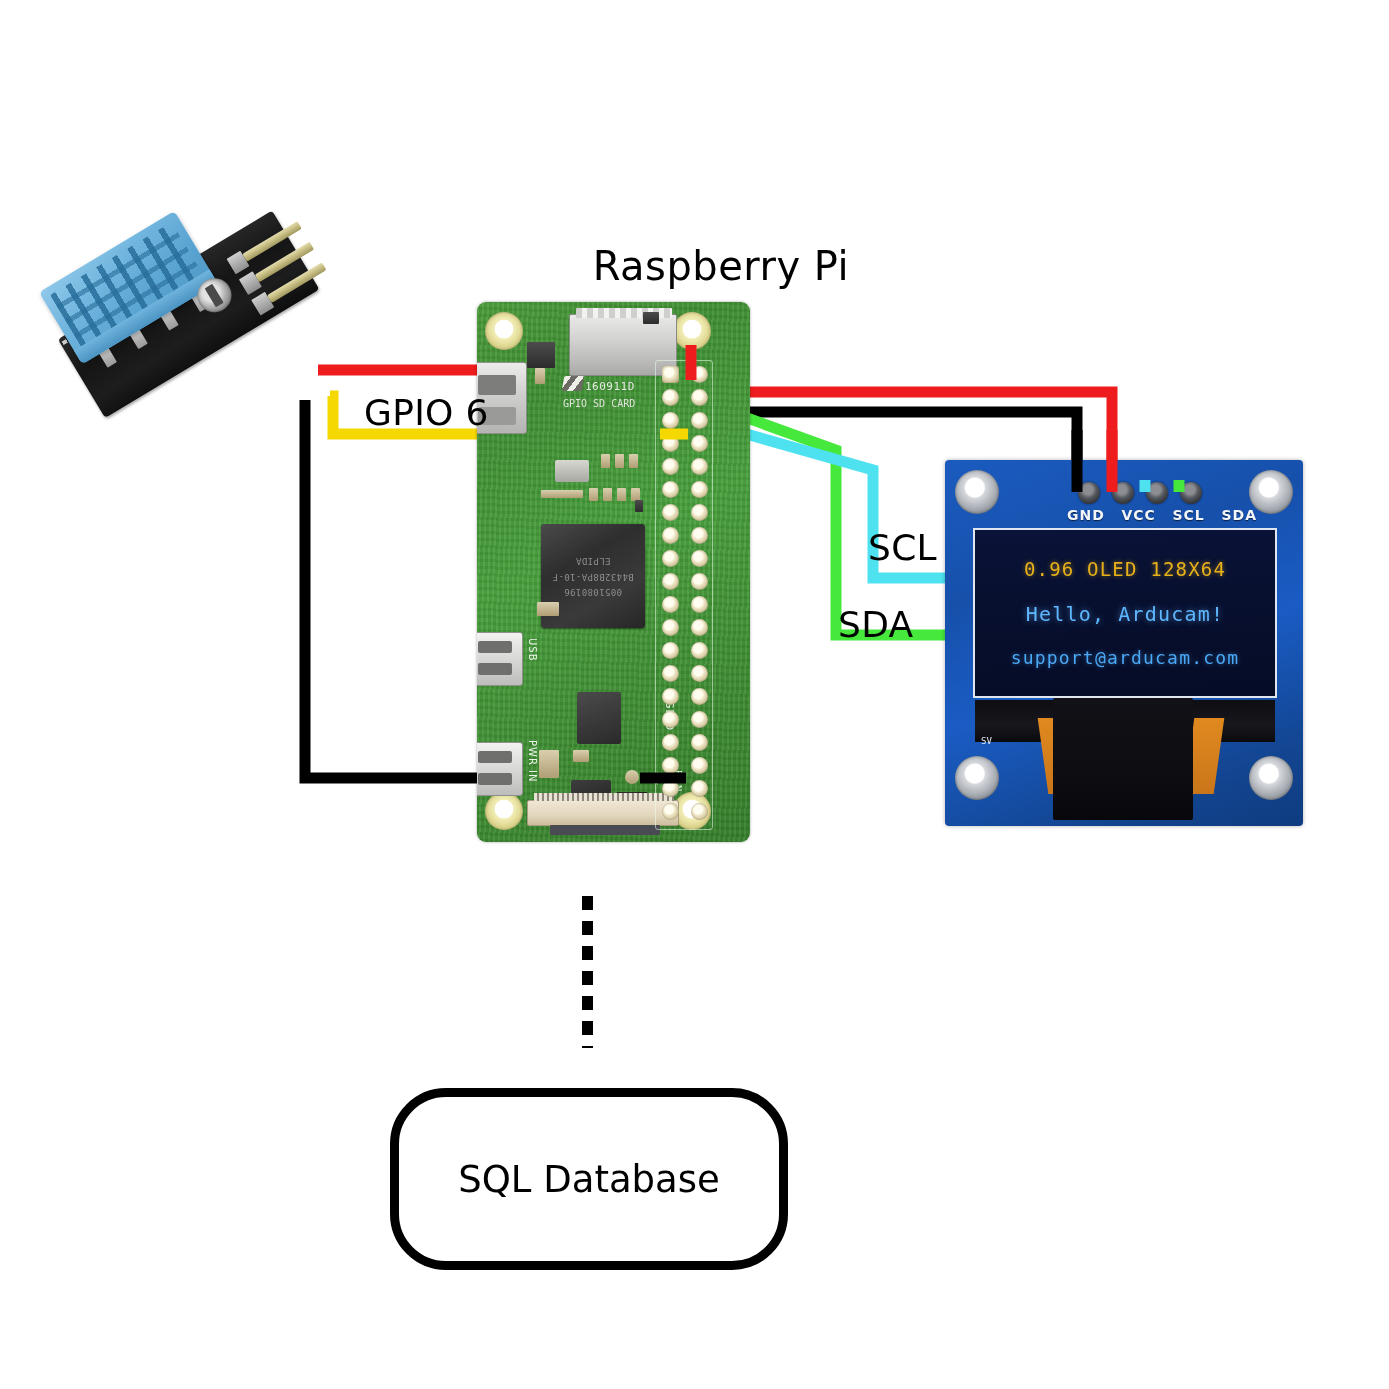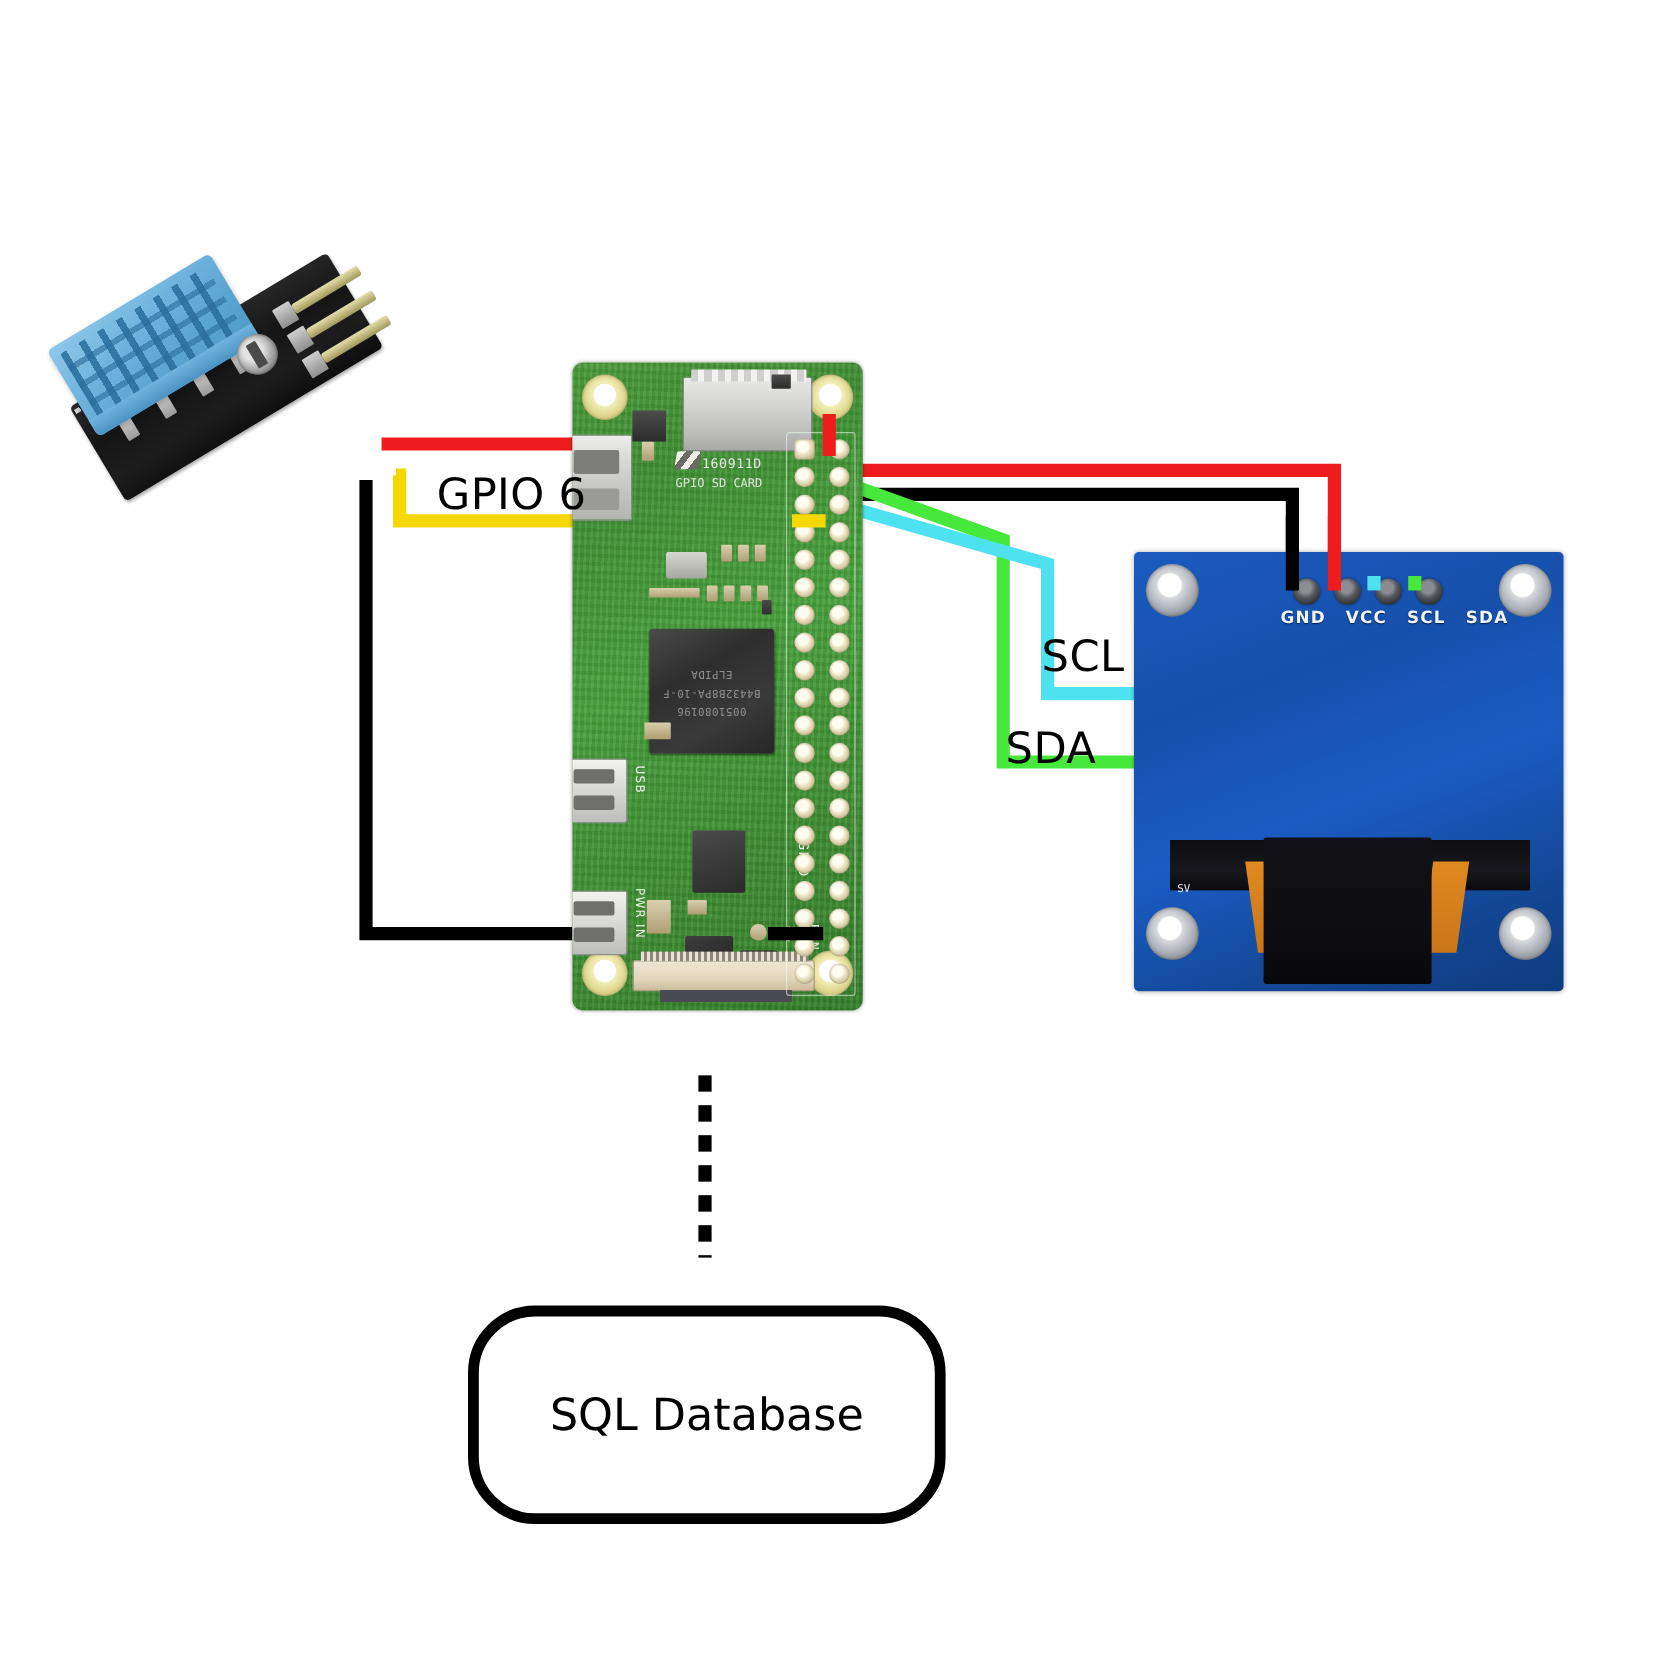--- a/index.html
+++ b/index.html
@@ -47,21 +47,21 @@
     background-size: 11px 25px; background-repeat: repeat-y;
   }
 
   
   #wires { position: absolute; left: 0; top: 0; width: 1389px; height: 1389px; }
   #wires-front { position: absolute; left: 0; top: 0; width: 1389px; height: 1389px; pointer-events: none; }
 
   
   #pi-board {
     position: absolute; left: 477px; top: 302px;
-    width: 242px; height: 540px;
+    width: 273px; height: 540px;
     background: linear-gradient(155deg,#4a9b39 0%,#3f9033 18%,#48a03c 45%,#3d8c31 75%,#357f2b 100%);
     border-radius: 9px;
     box-shadow: 0 0 3px rgba(0,0,0,.35);
     overflow: hidden;
   }
   #pi-board .pcb-noise {
     position:absolute; inset:0;
     background-image:
       repeating-linear-gradient(92deg, rgba(255,255,255,.05) 0 2px, rgba(0,0,0,.05) 2px 5px),
       repeating-linear-gradient(2deg, rgba(0,0,0,.04) 0 3px, rgba(255,255,255,.03) 3px 7px);
@@ -459,20 +459,25 @@
     <div class="oled-pin" id="op-scl"></div>
     <div class="oled-pin" id="op-sda"></div>
 
     <div id="oled-pinlabels">
       <span>GND</span>
       <span>VCC</span>
       <span>SCL</span>
       <span>SDA</span>
     </div>
 
+    <div id="oled-screen">
+      <div class="oled-line" id="oled-l1">0.96 OLED 128X64</div>
+      <div class="oled-line" id="oled-l2">Hello, Arducam!</div>
+      <div class="oled-line" id="oled-l3">support@arducam.com</div>
+    </div>
 
     <div id="oled-driver"></div>
     <div class="ribbon-tab" id="rt-l"></div>
     <div class="ribbon-tab" id="rt-r"></div>
     <div id="oled-ribbon"></div>
     <div id="oled-silk-small">SV</div>
   </div>
 
   <div id="dht-wrap">
     <div id="dht-pcb">
@@ -499,21 +504,21 @@
     <line x1="691" y1="345" x2="691" y2="380" stroke="#ee1c1c" stroke-width="11"></line>
     <line x1="1077" y1="430" x2="1077" y2="492" stroke="#000000" stroke-width="11"></line>
     <line x1="1112" y1="430" x2="1112" y2="492" stroke="#ee1c1c" stroke-width="11"></line>
     <line x1="1145" y1="480" x2="1145" y2="492" stroke="#4ee2f0" stroke-width="11"></line>
     <line x1="1179" y1="480" x2="1179" y2="492" stroke="#46e83c" stroke-width="11"></line>
     <line x1="660" y1="434" x2="688" y2="434" stroke="#f5d800" stroke-width="11"></line>
     <line x1="640" y1="778" x2="686" y2="778" stroke="#000000" stroke-width="11"></line>
   </svg>
 
   <div class="label" id="title-text">
-    <br>
+    <span>Raspberry Pi</span><br>
   </div>
 
   <div class="label wire-label" id="lbl-gpio4">GPIO 6</div>
   <div class="label wire-label" id="lbl-scl">SCL</div>
   <div class="label wire-label" id="lbl-sda">SDA</div>
 
   <div id="dashed-link"></div>
   <div id="sql-box">
     <span id="sql-label">SQL Database</span>
   </div>

